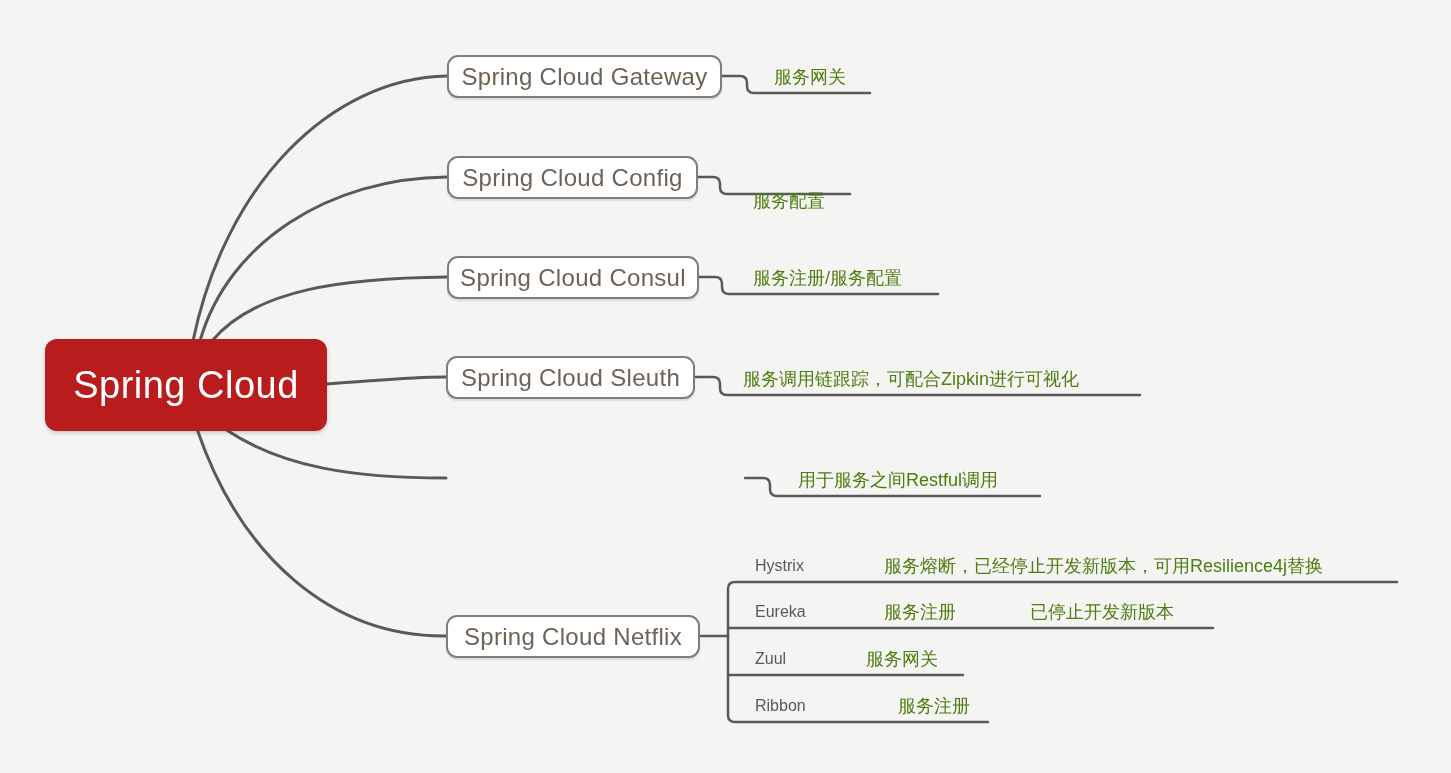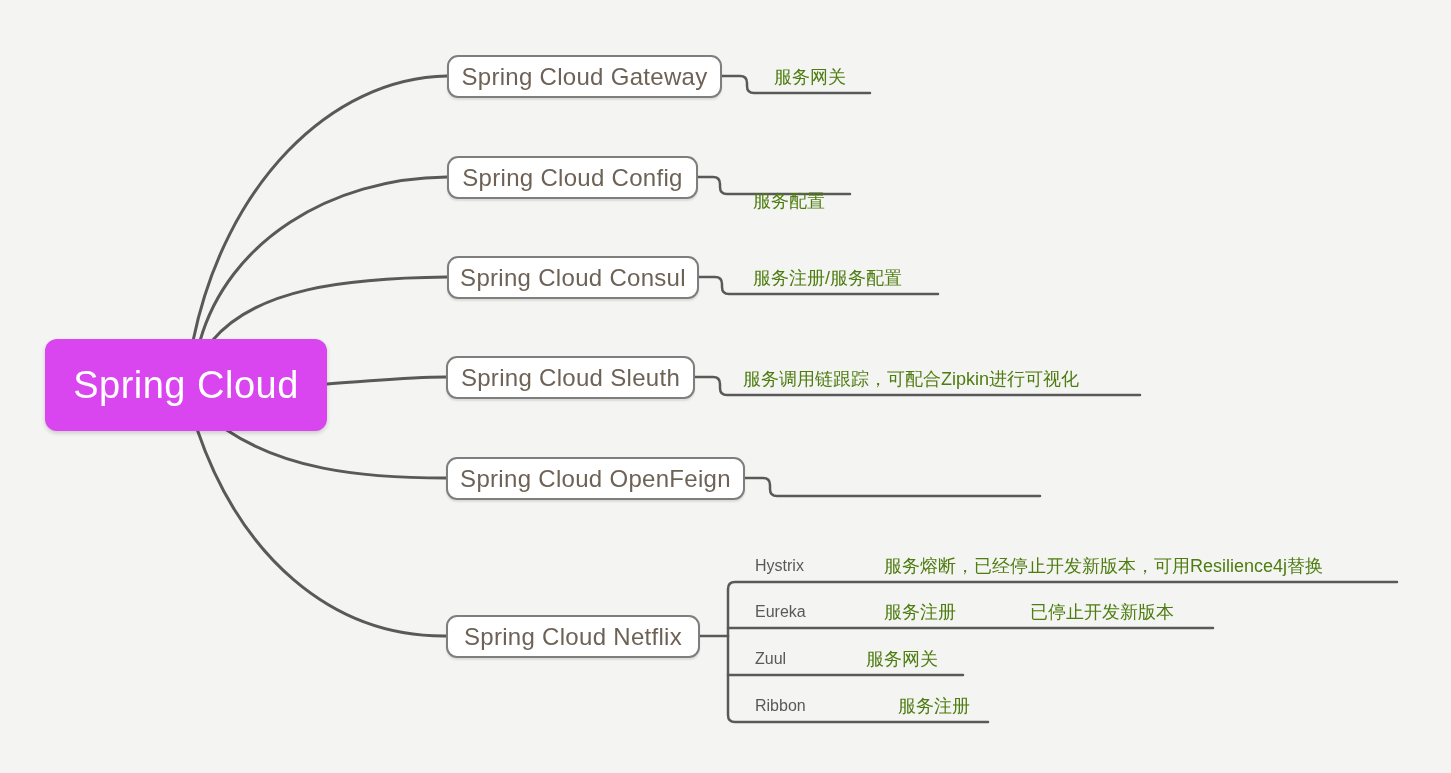--- a/index.html
+++ b/index.html
@@ -18,21 +18,21 @@
   .canvas svg.wires {
     position: absolute;
     left: 0; top: 0;
     width: 1451px;
     height: 773px;
   }
   .root-node {
     position: absolute;
     left: 45px; top: 339px;
     width: 282px; height: 92px;
-    background: #d946ef;
+    background: #b91c1c;
     border-radius: 12px;
     box-shadow: 0 2px 4px rgba(0,0,0,0.18);
     display: flex;
     align-items: center;
     justify-content: center;
   }
   .root-node .root-label {
     color: #ffffff;
     font-size: 38px;
     letter-spacing: 0.5px;
@@ -107,31 +107,29 @@
   </div>
   <div class="topic-box" style="left:447px; top:148px; width:251px;">
     <span class="topic-label">Spring Cloud Config</span>
   </div>
   <div class="topic-box" style="left:447px; top:248px; width:252px;">
     <span class="topic-label">Spring Cloud Consul</span>
   </div>
   <div class="topic-box" style="left:446px; top:348px; width:249px;">
     <span class="topic-label">Spring Cloud Sleuth</span>
   </div>
-  <div class="topic-box" style="left:446px; top:449px; width:299px;">
-    <span class="topic-label">Spring Cloud OpenFeign</span>
-  </div>
   <div class="topic-box" style="left:446px; top:607px; width:254px;">
     <span class="topic-label">Spring Cloud Netflix</span>
   </div>
 
   <div class="note-label" style="left:774px; top:62px;">服务网关</div>
   <div class="note-label" style="left:753px; top:155px;margin-top:31px;">服务配置</div>
   <div class="note-label" style="left:743px; top:364px;">服务调用链跟踪，可配合Zipkin进行可视化</div>
   <div class="note-label" style="left:753px; top:263px;">服务注册/服务配置</div>
+  <div class="note-label" style="left:798px; top:465px;">用于服务之间Restful调用</div>
 
   <div class="note-label latin" style="left:755px; top:551px;">Hystrix</div>
   <div class="note-label" style="left:884px; top:551px;">服务熔断，已经停止开发新版本，可用Resilience4j替换</div>
 
   <div class="note-label latin" style="left:755px; top:597px;">Eureka</div>
   <div class="note-label" style="left:884px; top:597px;">服务注册</div>
   <div class="note-label" style="left:1030px; top:597px;">已停止开发新版本</div>
 
   <div class="note-label latin" style="left:755px; top:644px;">Zuul</div>
   <div class="note-label" style="left:866px; top:644px;">服务网关</div>

